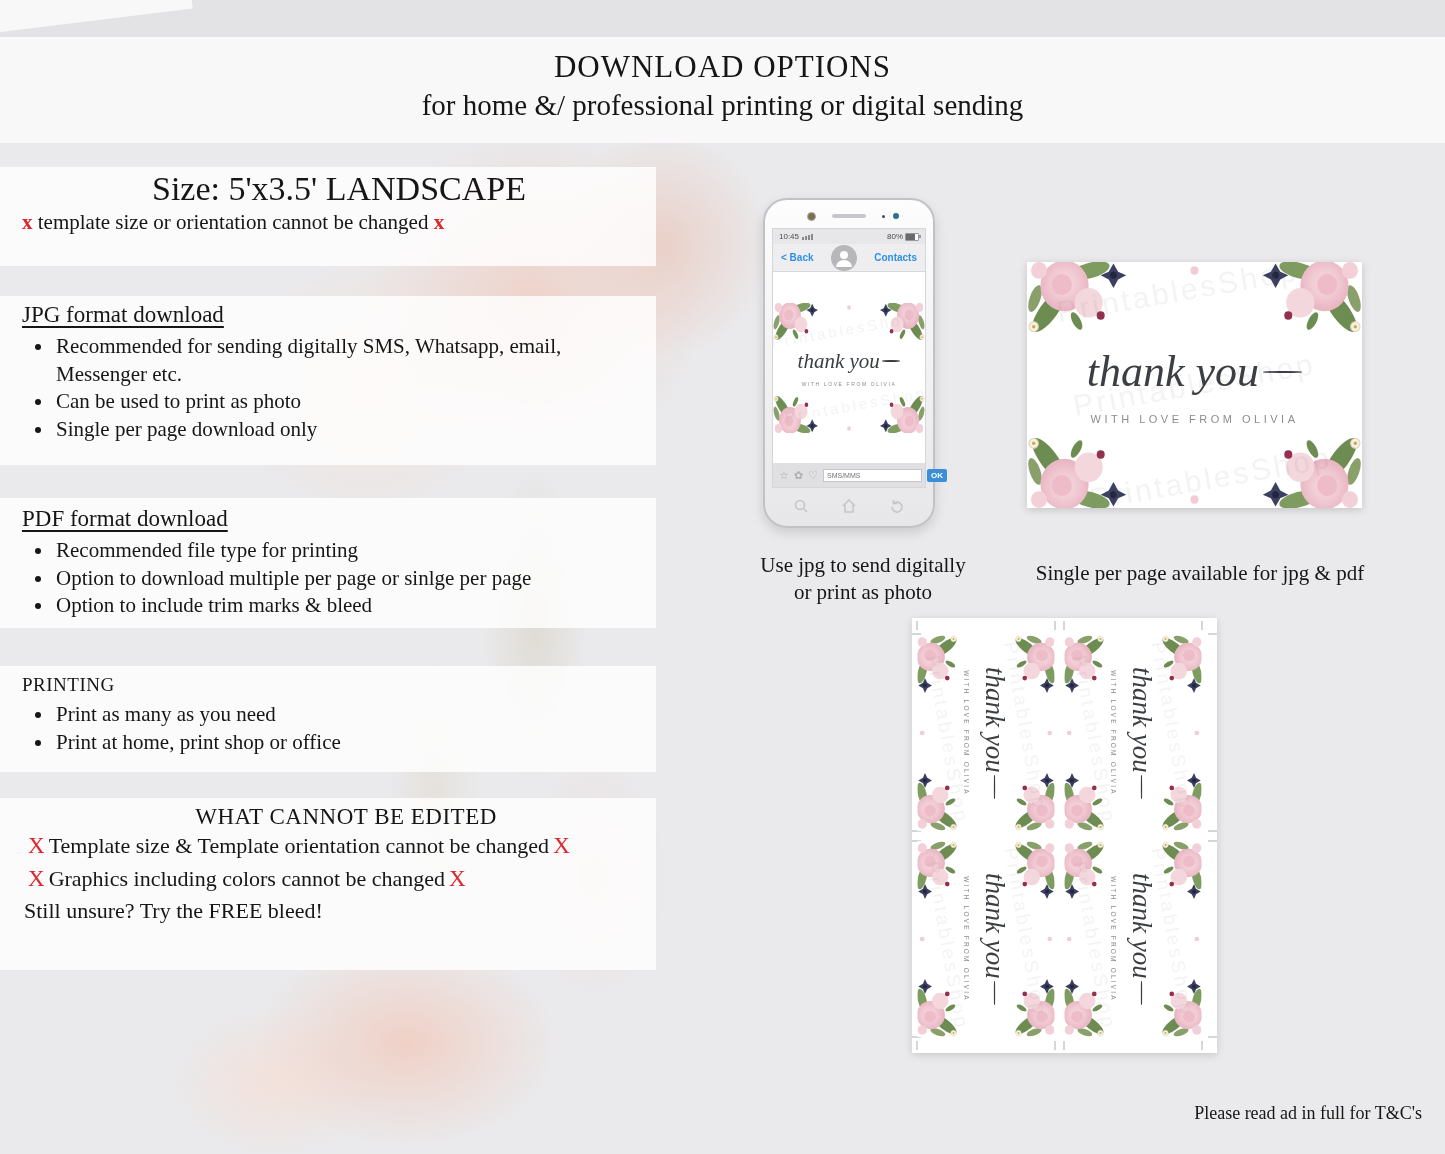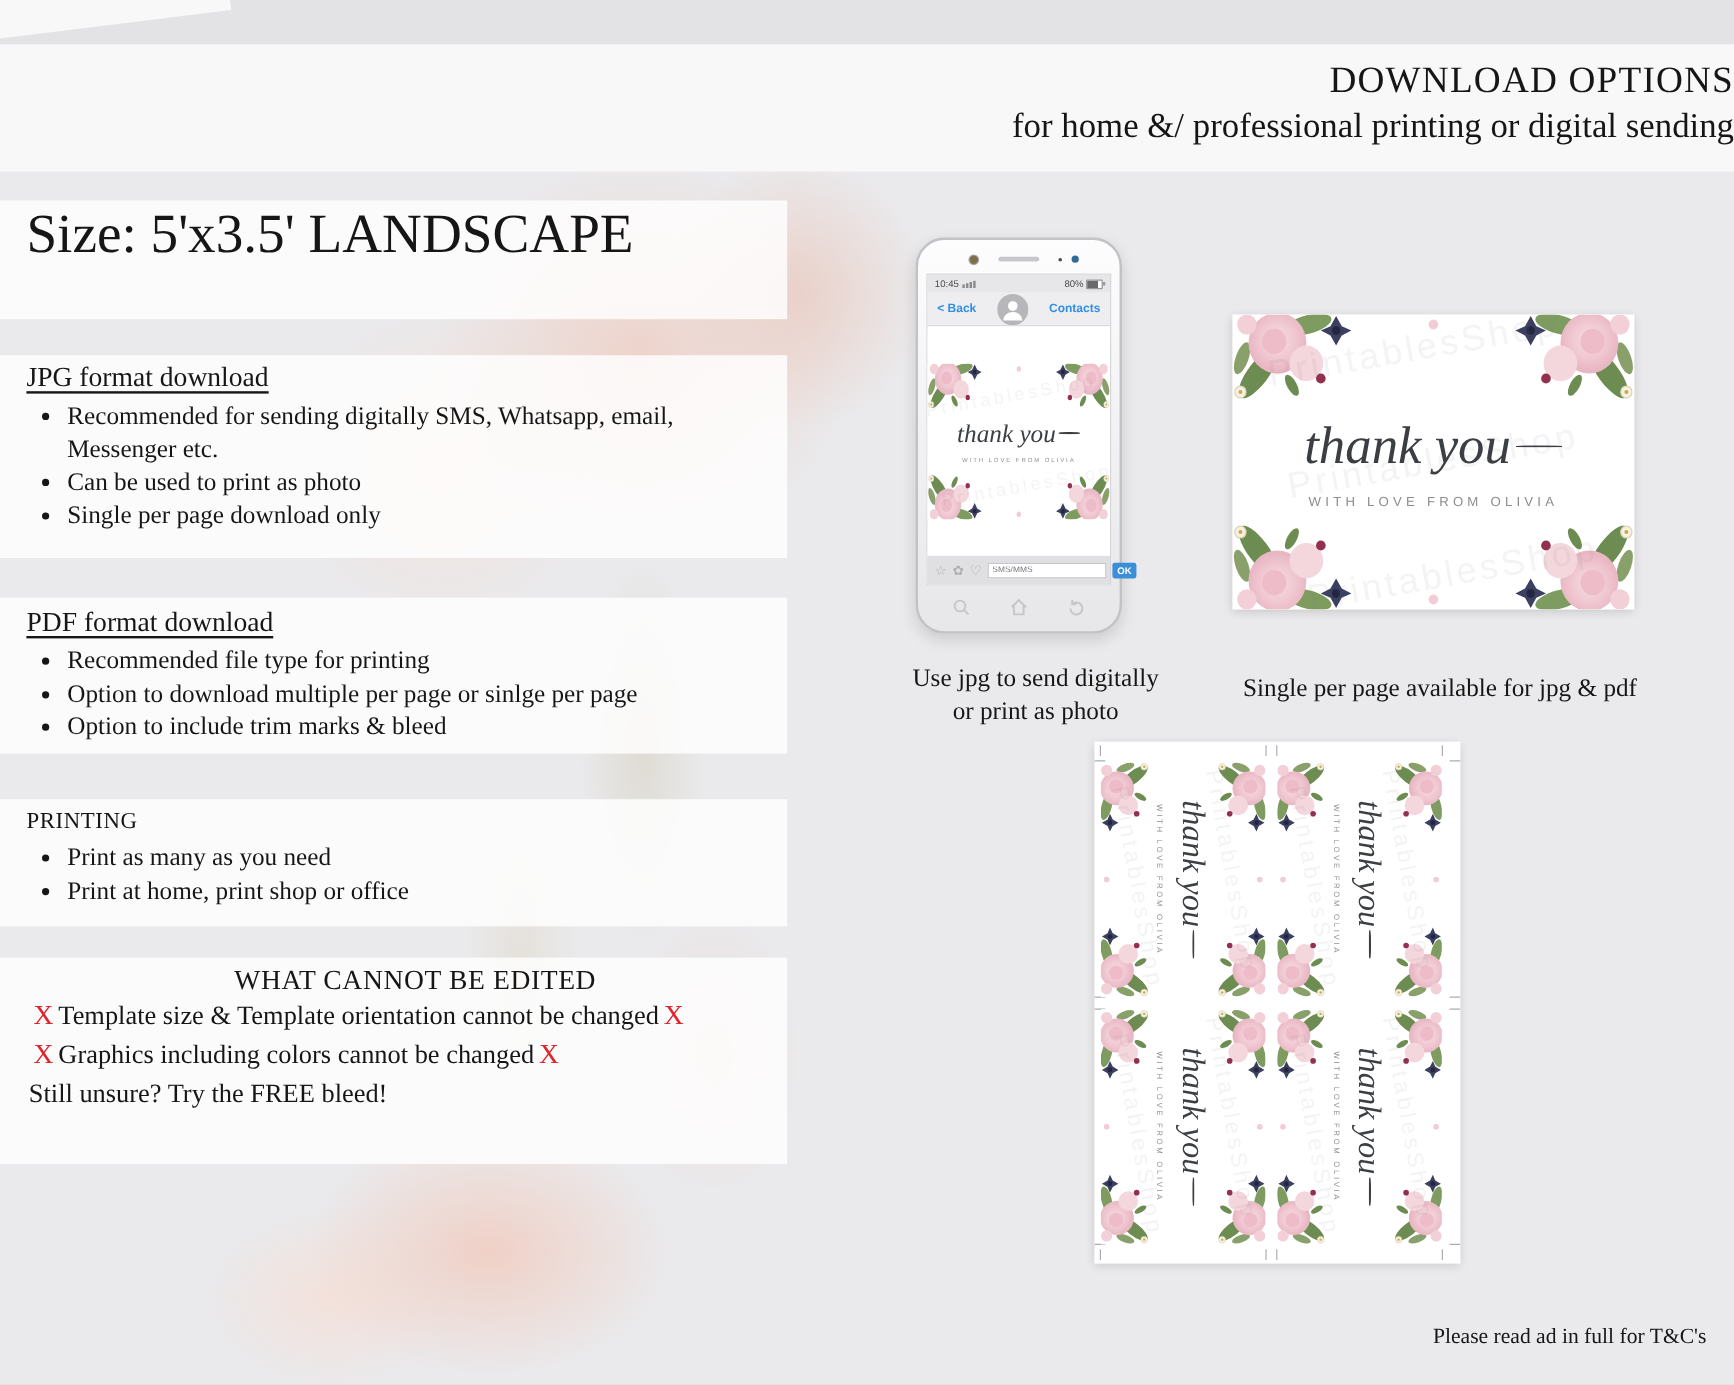--- a/index.html
+++ b/index.html
@@ -20,26 +20,26 @@
       radial-gradient(ellipse 16% 40% at 62% 35%, rgba(214,209,194,.55), rgba(214,209,194,0) 70%),
       radial-gradient(ellipse 14% 34% at 40% 65%, rgba(224,218,204,.5), rgba(224,218,204,0) 70%),
       radial-gradient(ellipse 22% 30% at 75% 80%, rgba(238,216,208,.55), rgba(238,216,208,0) 70%);}
   .bloom2{left:120px;top:900px;width:520px;height:260px;
     background:
       radial-gradient(ellipse 40% 55% at 55% 55%, rgba(240,207,196,.95), rgba(240,207,196,0) 72%),
       radial-gradient(ellipse 28% 40% at 30% 70%, rgba(245,224,216,.85), rgba(245,224,216,0) 70%);}
 
   
   .band{position:absolute;left:0;width:656px;background:rgba(255,255,255,.82);z-index:2;box-sizing:border-box;}
-  .header-band{left:0;width:100%;top:37px;height:106px;background:rgba(250,249,250,.92);text-align:right;}
+  .header-band{left:0;width:100%;top:37px;height:106px;background:rgba(250,249,250,.92);text-align:center;}
   .hd-title{font-size:31px;letter-spacing:1px;margin-top:12px;}
   .hd-sub{font-size:29px;margin-top:4px;}
 
   .size-band{top:167px;height:99px;padding:2px 0 0 22px;}
-  .size-h{font-size:46px;line-height:1.15;}
+  .size-h{font-size:34px;line-height:1.15;text-align:center;}
   .size-note{font-size:21px;margin-top:2px;}
   .redX{color:#e0242b;}
   .xsm{font-weight:bold;font-size:21px;}
   .xlg{font-size:23px;}
 
   .jpg-band{top:296px;height:169px;padding:6px 0 0 22px;}
   .pdf-band{top:498px;height:130px;padding:8px 0 0 22px;}
   .print-band{top:666px;height:106px;padding:8px 0 0 22px;}
   .edit-band{top:798px;height:172px;padding:6px 0 0 24px;}
 
@@ -167,20 +167,25 @@
   <div class="stems"></div>
   <div class="bloom bloom2"></div>
 
   <div class="band header-band">
     <div class="hd-title">DOWNLOAD OPTIONS</div>
     <div class="hd-sub">for home &amp;/ professional printing or digital sending</div>
   </div>
 
   <div class="band size-band">
     <div class="size-h">Size: 5'x3.5' LANDSCAPE</div>
+    <div class="size-note">
+      <span class="redX xsm">x</span>
+      <span>template size or orientation cannot be changed</span>
+      <span class="redX xsm">x</span>
+    </div>
   </div>
 
   <div class="band jpg-band">
     <div class="uhead">JPG format download</div>
     <ul class="bullets">
       <li>Recommended for sending digitally SMS, Whatsapp, email, Messenger etc.</li>
       <li>Can be used to print as photo</li>
       <li>Single per page download only</li>
     </ul>
   </div>

